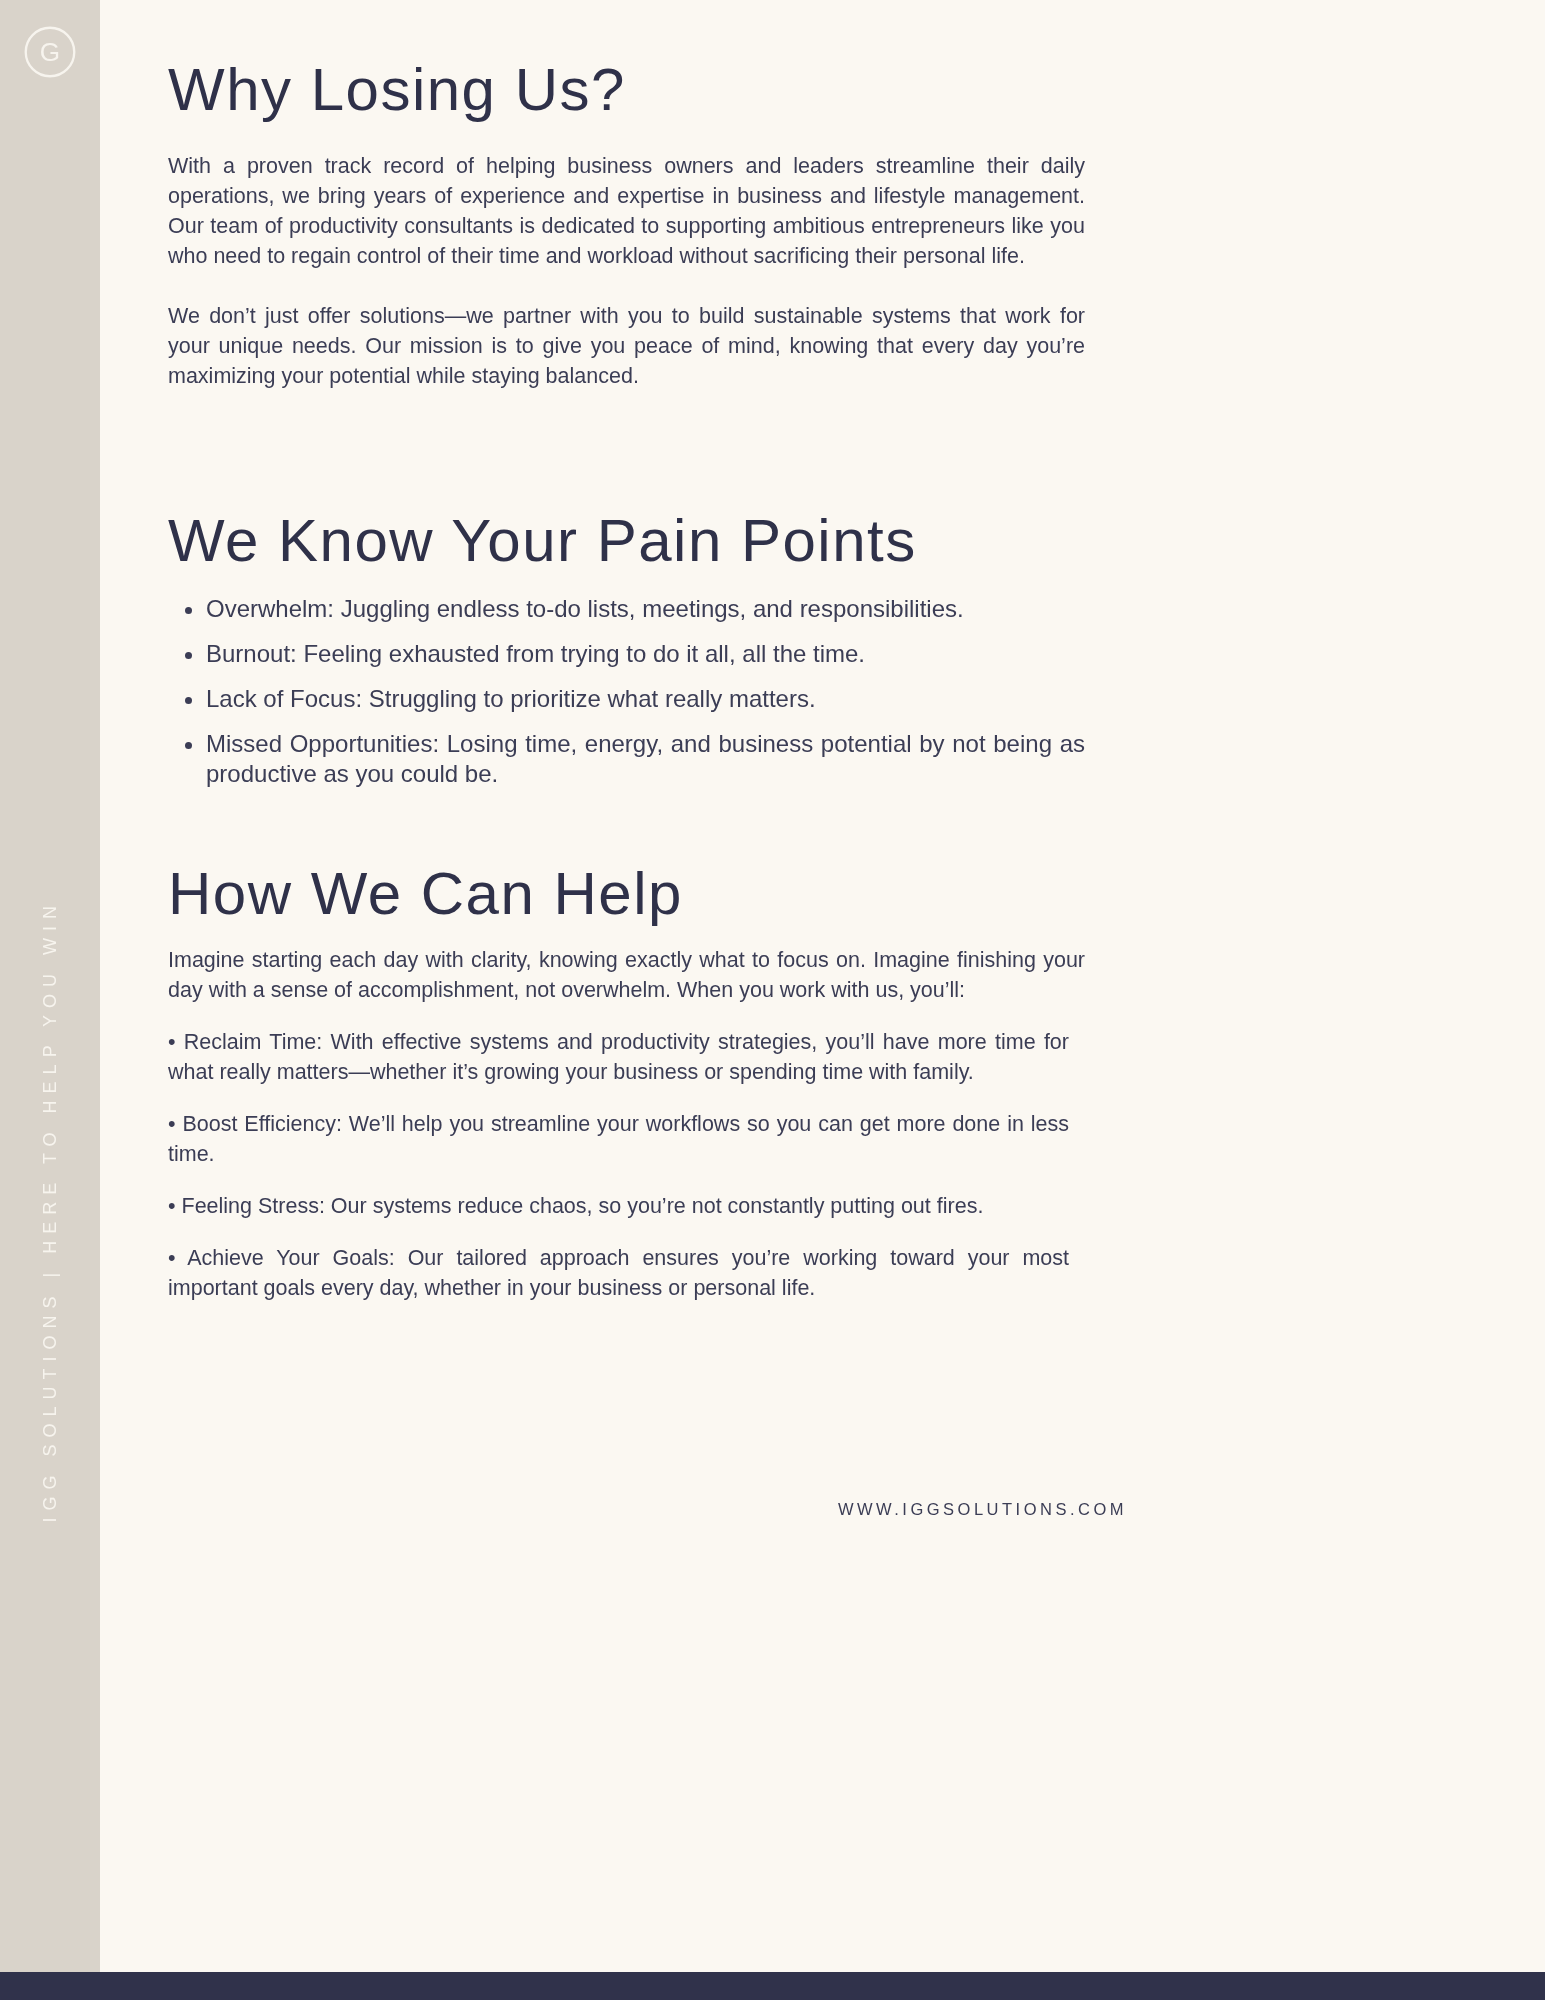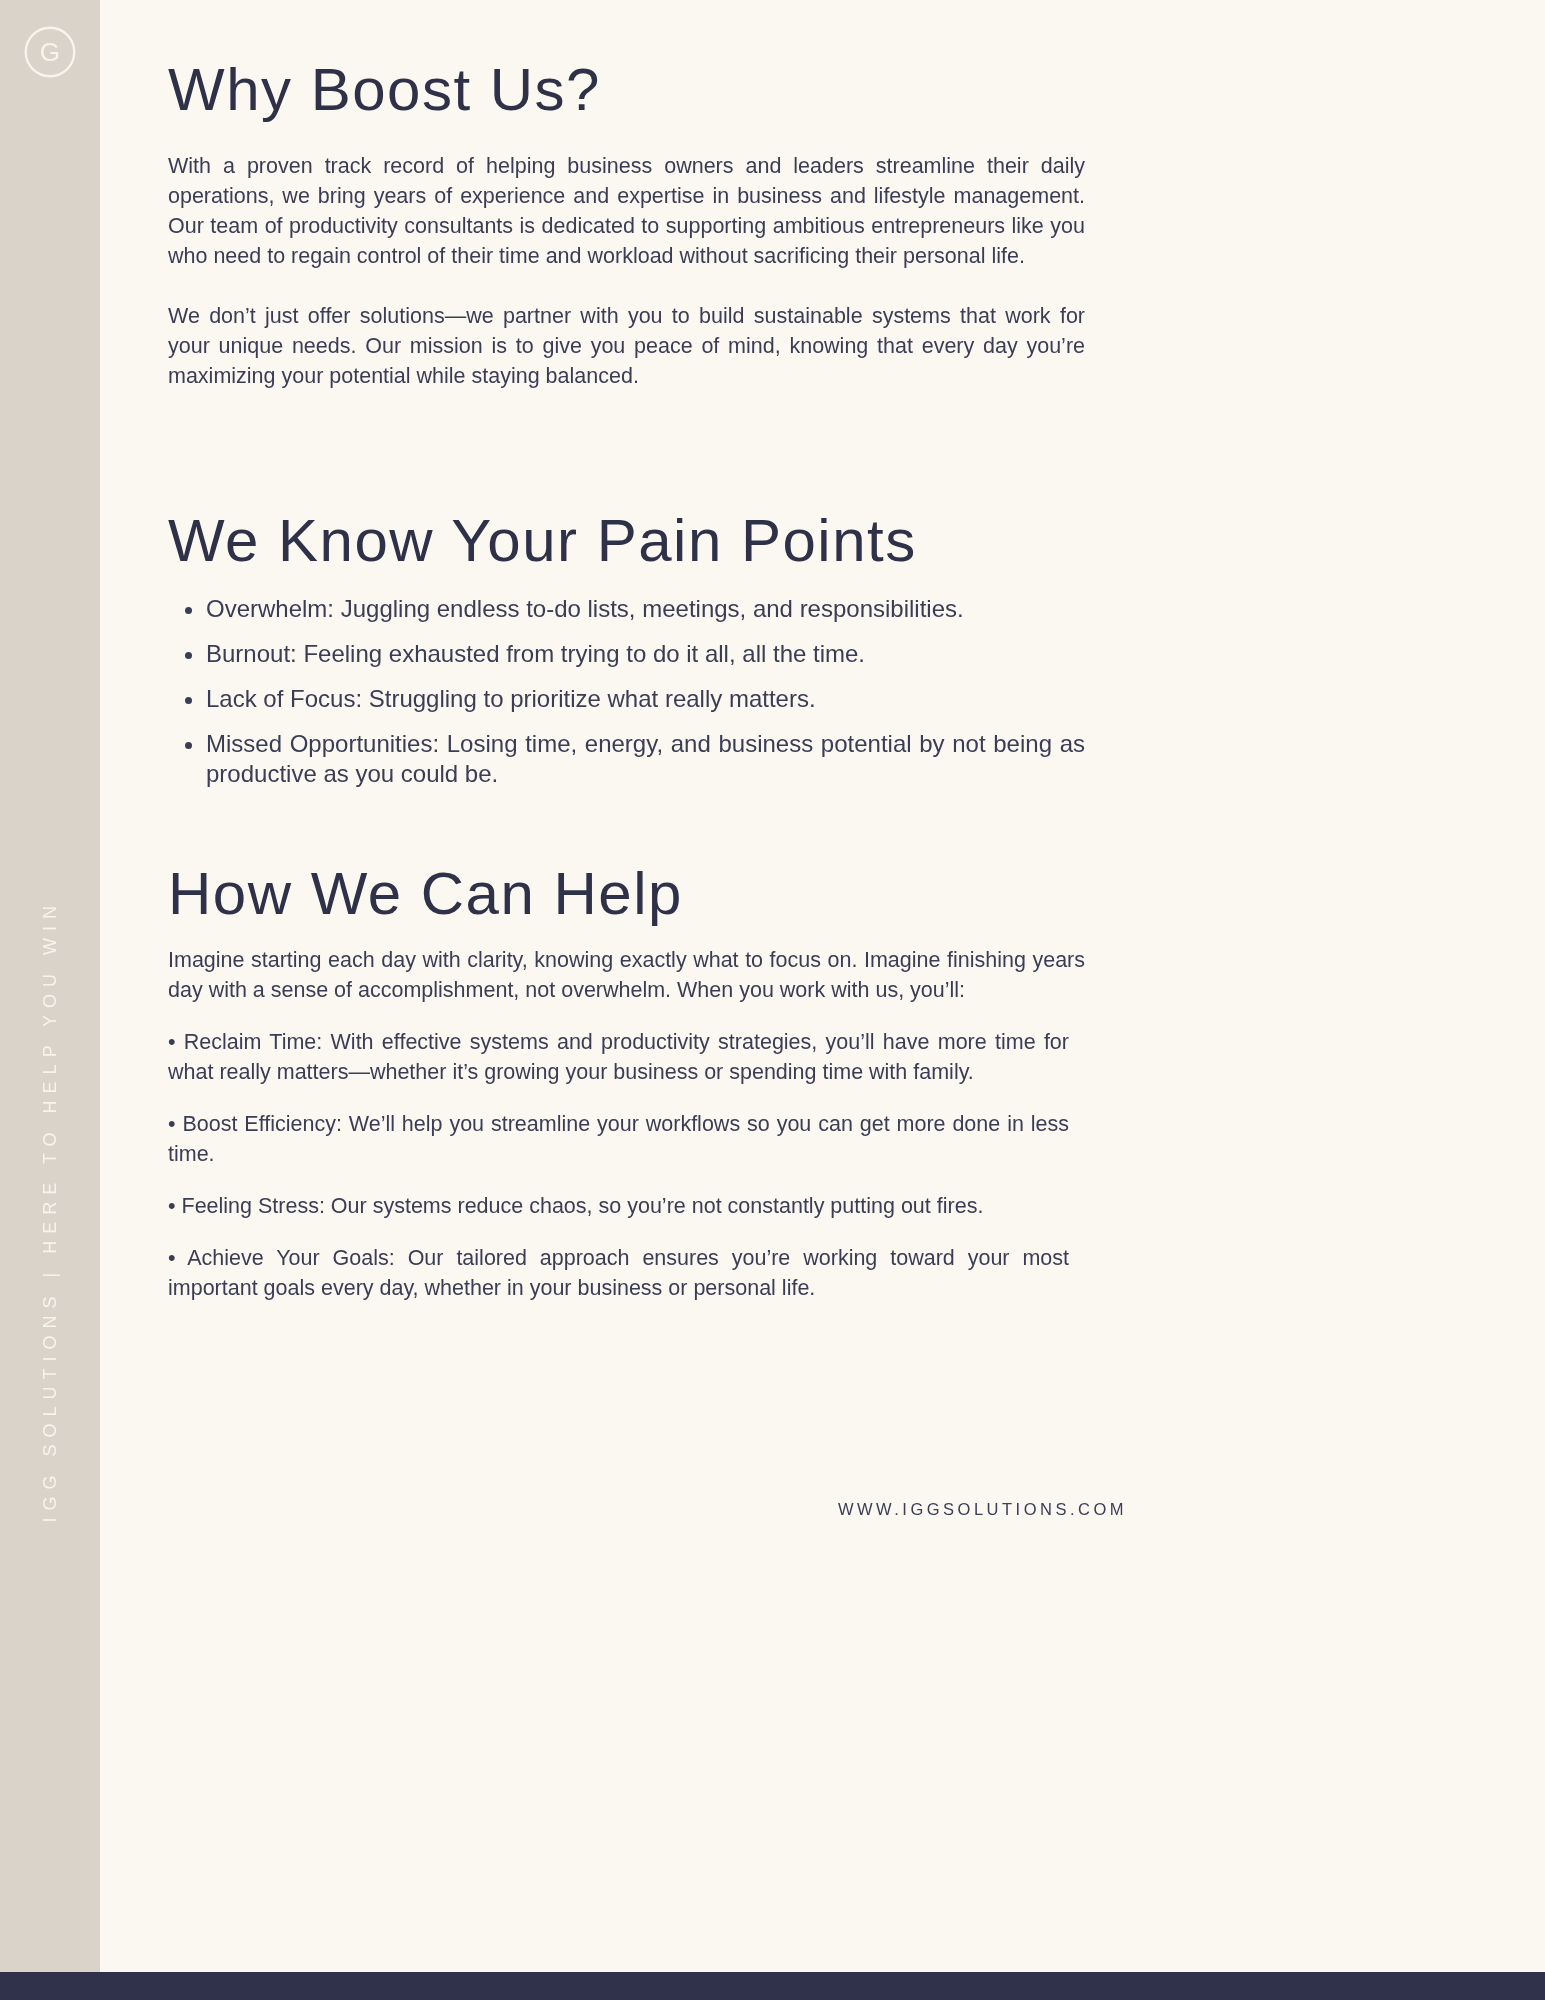--- a/index.html
+++ b/index.html
@@ -109,38 +109,38 @@
       <svg viewBox="0 0 60 60" width="56" height="56" aria-hidden="true">
         <circle cx="30" cy="30" r="26" fill="none" stroke="#f7f4ee" stroke-width="2.5"></circle>
         <text x="30" y="40" text-anchor="middle" font-family="Liberation Sans, sans-serif" font-size="28" fill="#f7f4ee">G</text>
       </svg>
     </div>
     <div class="vtext">IGG SOLUTIONS  |  HERE TO HELP YOU WIN</div>
   </aside>
 
   <main class="content">
 
-    <h1>Why Boost Us?</h1>
+    <h1>Why Losing Us?</h1>
 
     <p>With a proven track record of helping business owners and leaders streamline their daily operations, we bring years of experience and expertise in business and lifestyle management. Our team of productivity consultants is dedicated to supporting ambitious entrepreneurs like you who need to regain control of their time and workload without sacrificing their personal life.</p>
 
     <p>We don’t just offer solutions—we partner with you to build sustainable systems that work for your unique needs. Our mission is to give you peace of mind, knowing that every day you’re maximizing your potential while staying balanced.</p>
 
     <h1 class="h-pain">We Know Your Pain Points</h1>
 
     <ul class="pain-list">
       <li>Overwhelm: Juggling endless to-do lists, meetings, and responsibilities.</li>
       <li>Burnout: Feeling exhausted from trying to do it all, all the time.</li>
       <li>Lack of Focus: Struggling to prioritize what really matters.</li>
       <li>Missed Opportunities: Losing time, energy, and business potential by not being as productive as you could be.</li>
     </ul>
 
     <h1 class="h-help">How We Can Help</h1>
 
-    <p class="intro">Imagine starting each day with clarity, knowing exactly what to focus on. Imagine finishing years day with a sense of accomplishment, not overwhelm. When you work with us, you’ll:</p>
+    <p class="intro">Imagine starting each day with clarity, knowing exactly what to focus on. Imagine finishing your day with a sense of accomplishment, not overwhelm. When you work with us, you’ll:</p>
 
     <p class="bullet-para">• Reclaim Time: With effective systems and productivity strategies, you’ll have more time for what really matters—whether it’s growing your business or spending time with family.</p>
 
     <p class="bullet-para">• Boost Efficiency: We’ll help you streamline your workflows so you can get more done in less time.</p>
 
     <p class="bullet-para">• Feeling Stress: Our systems reduce chaos, so you’re not constantly putting out fires.</p>
 
     <p class="bullet-para">• Achieve Your Goals: Our tailored approach ensures you’re working toward your most important goals every day, whether in your business or personal life.</p>
 
   </main>

